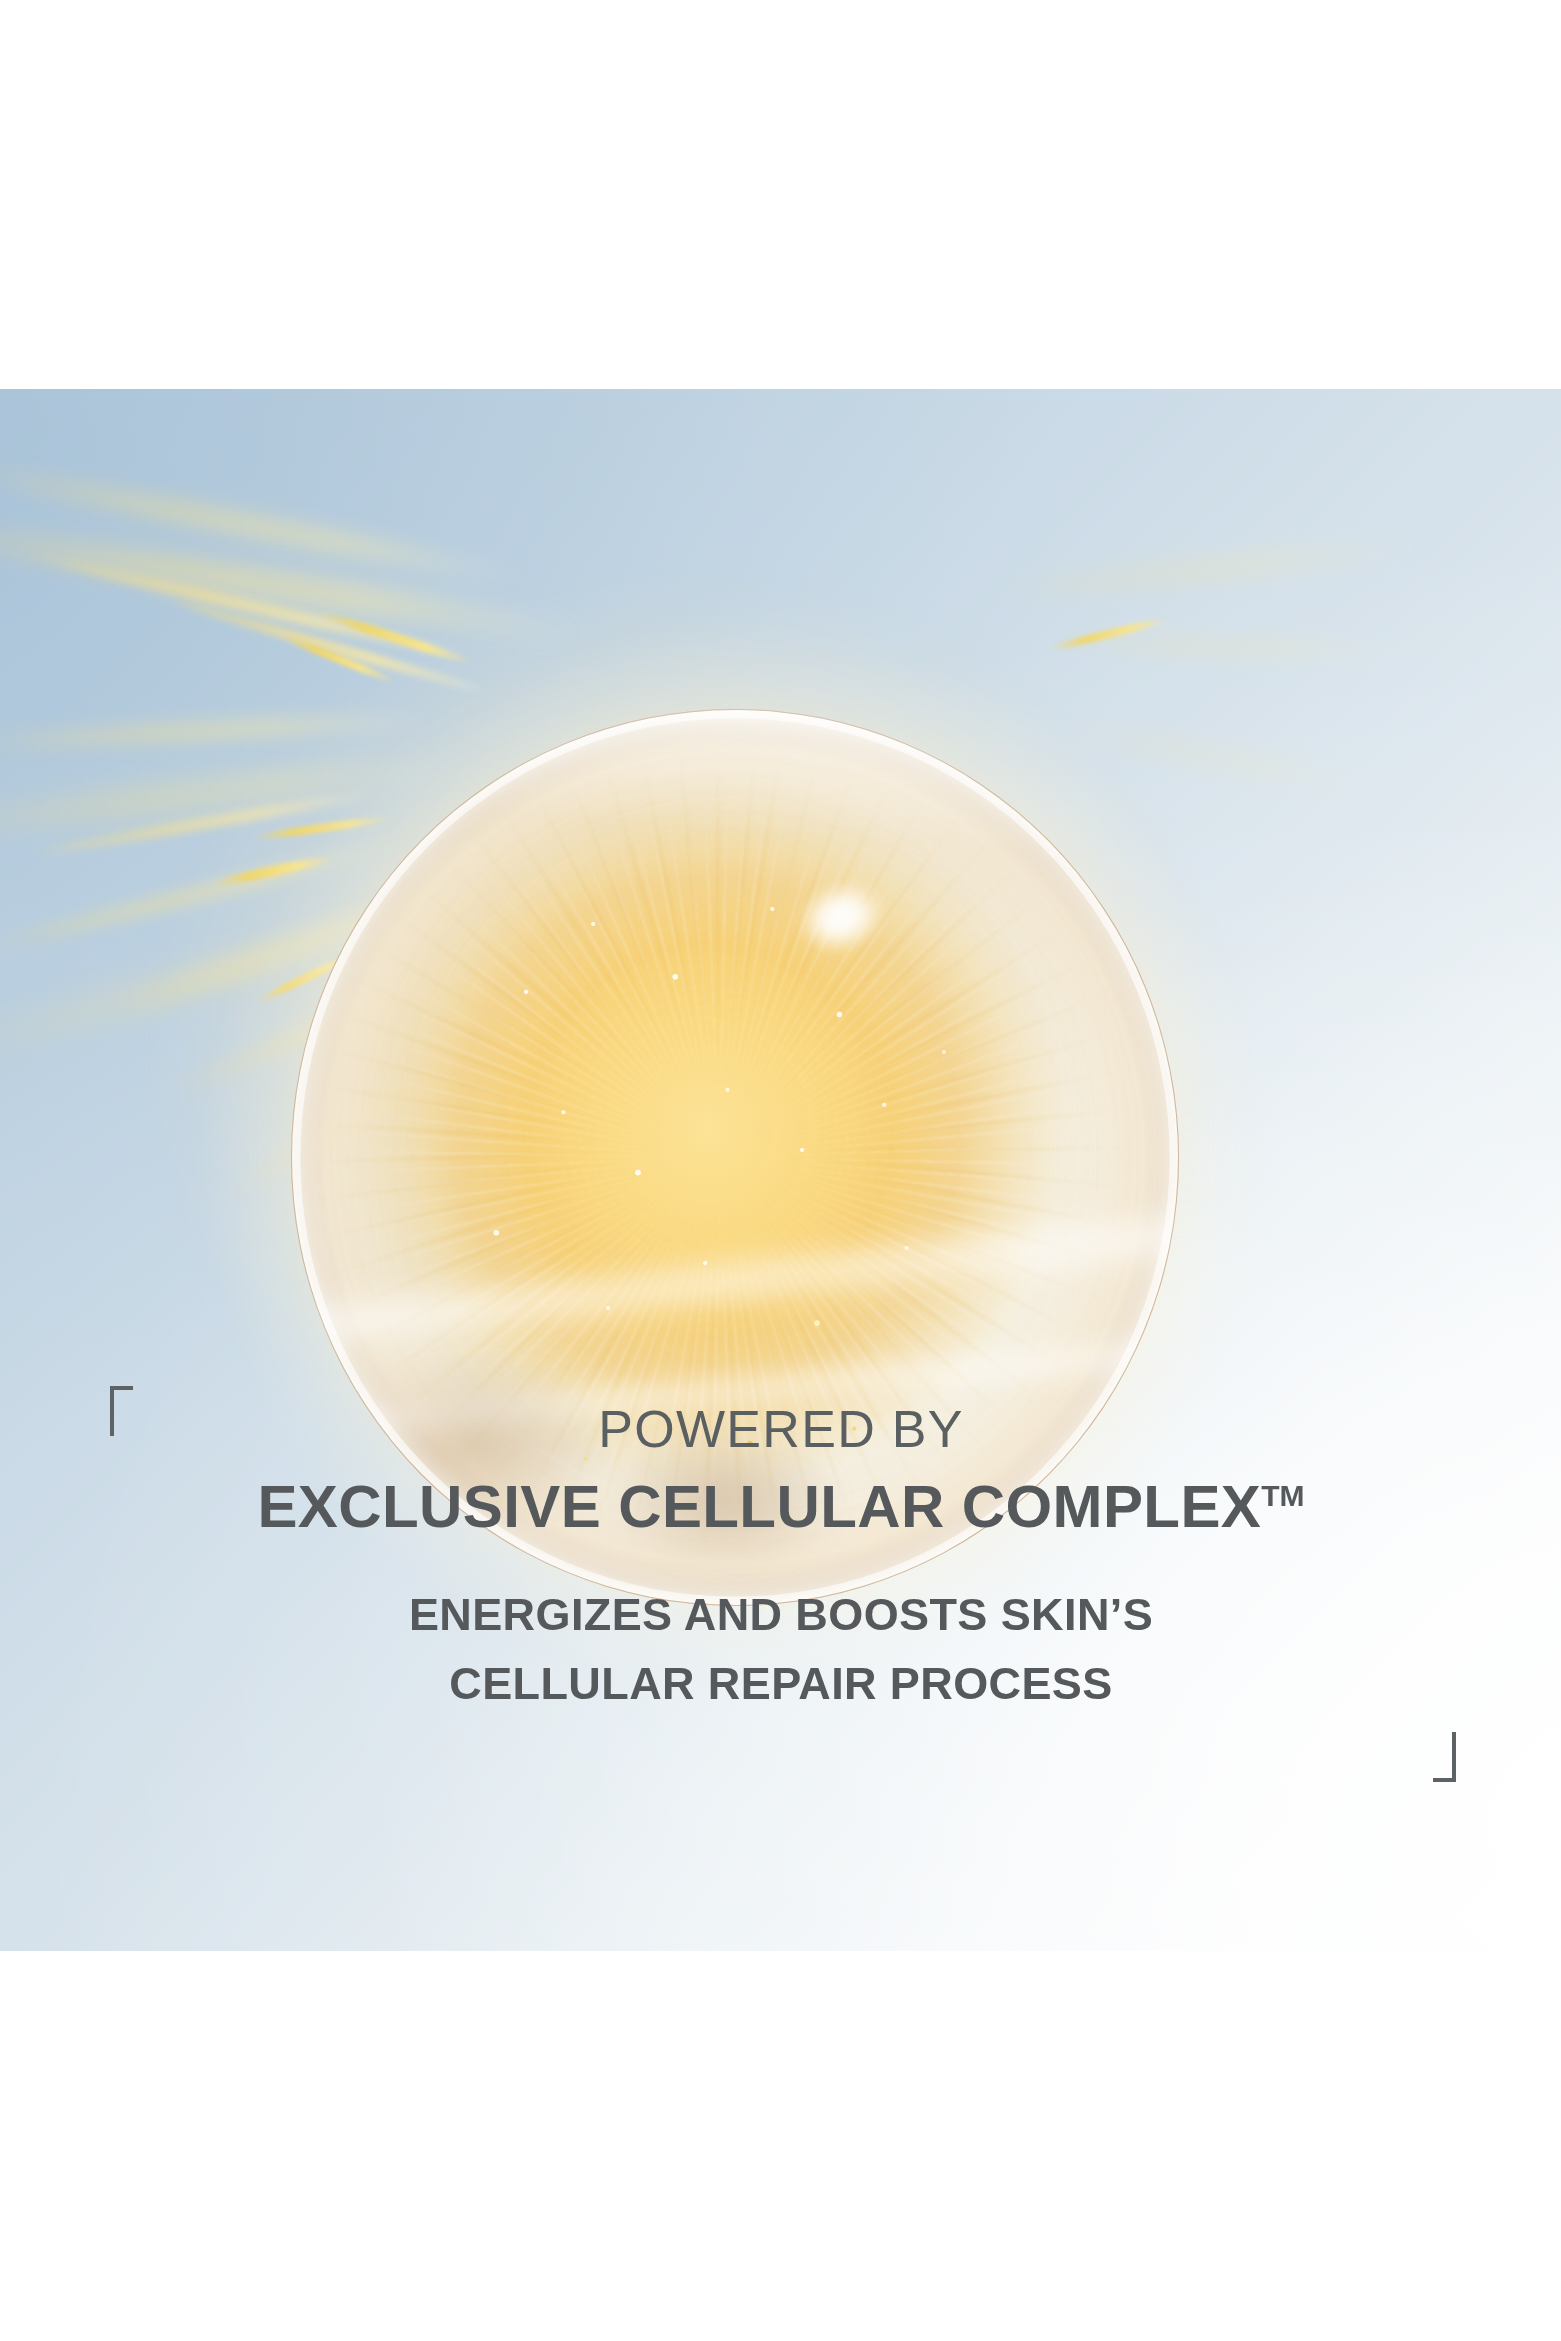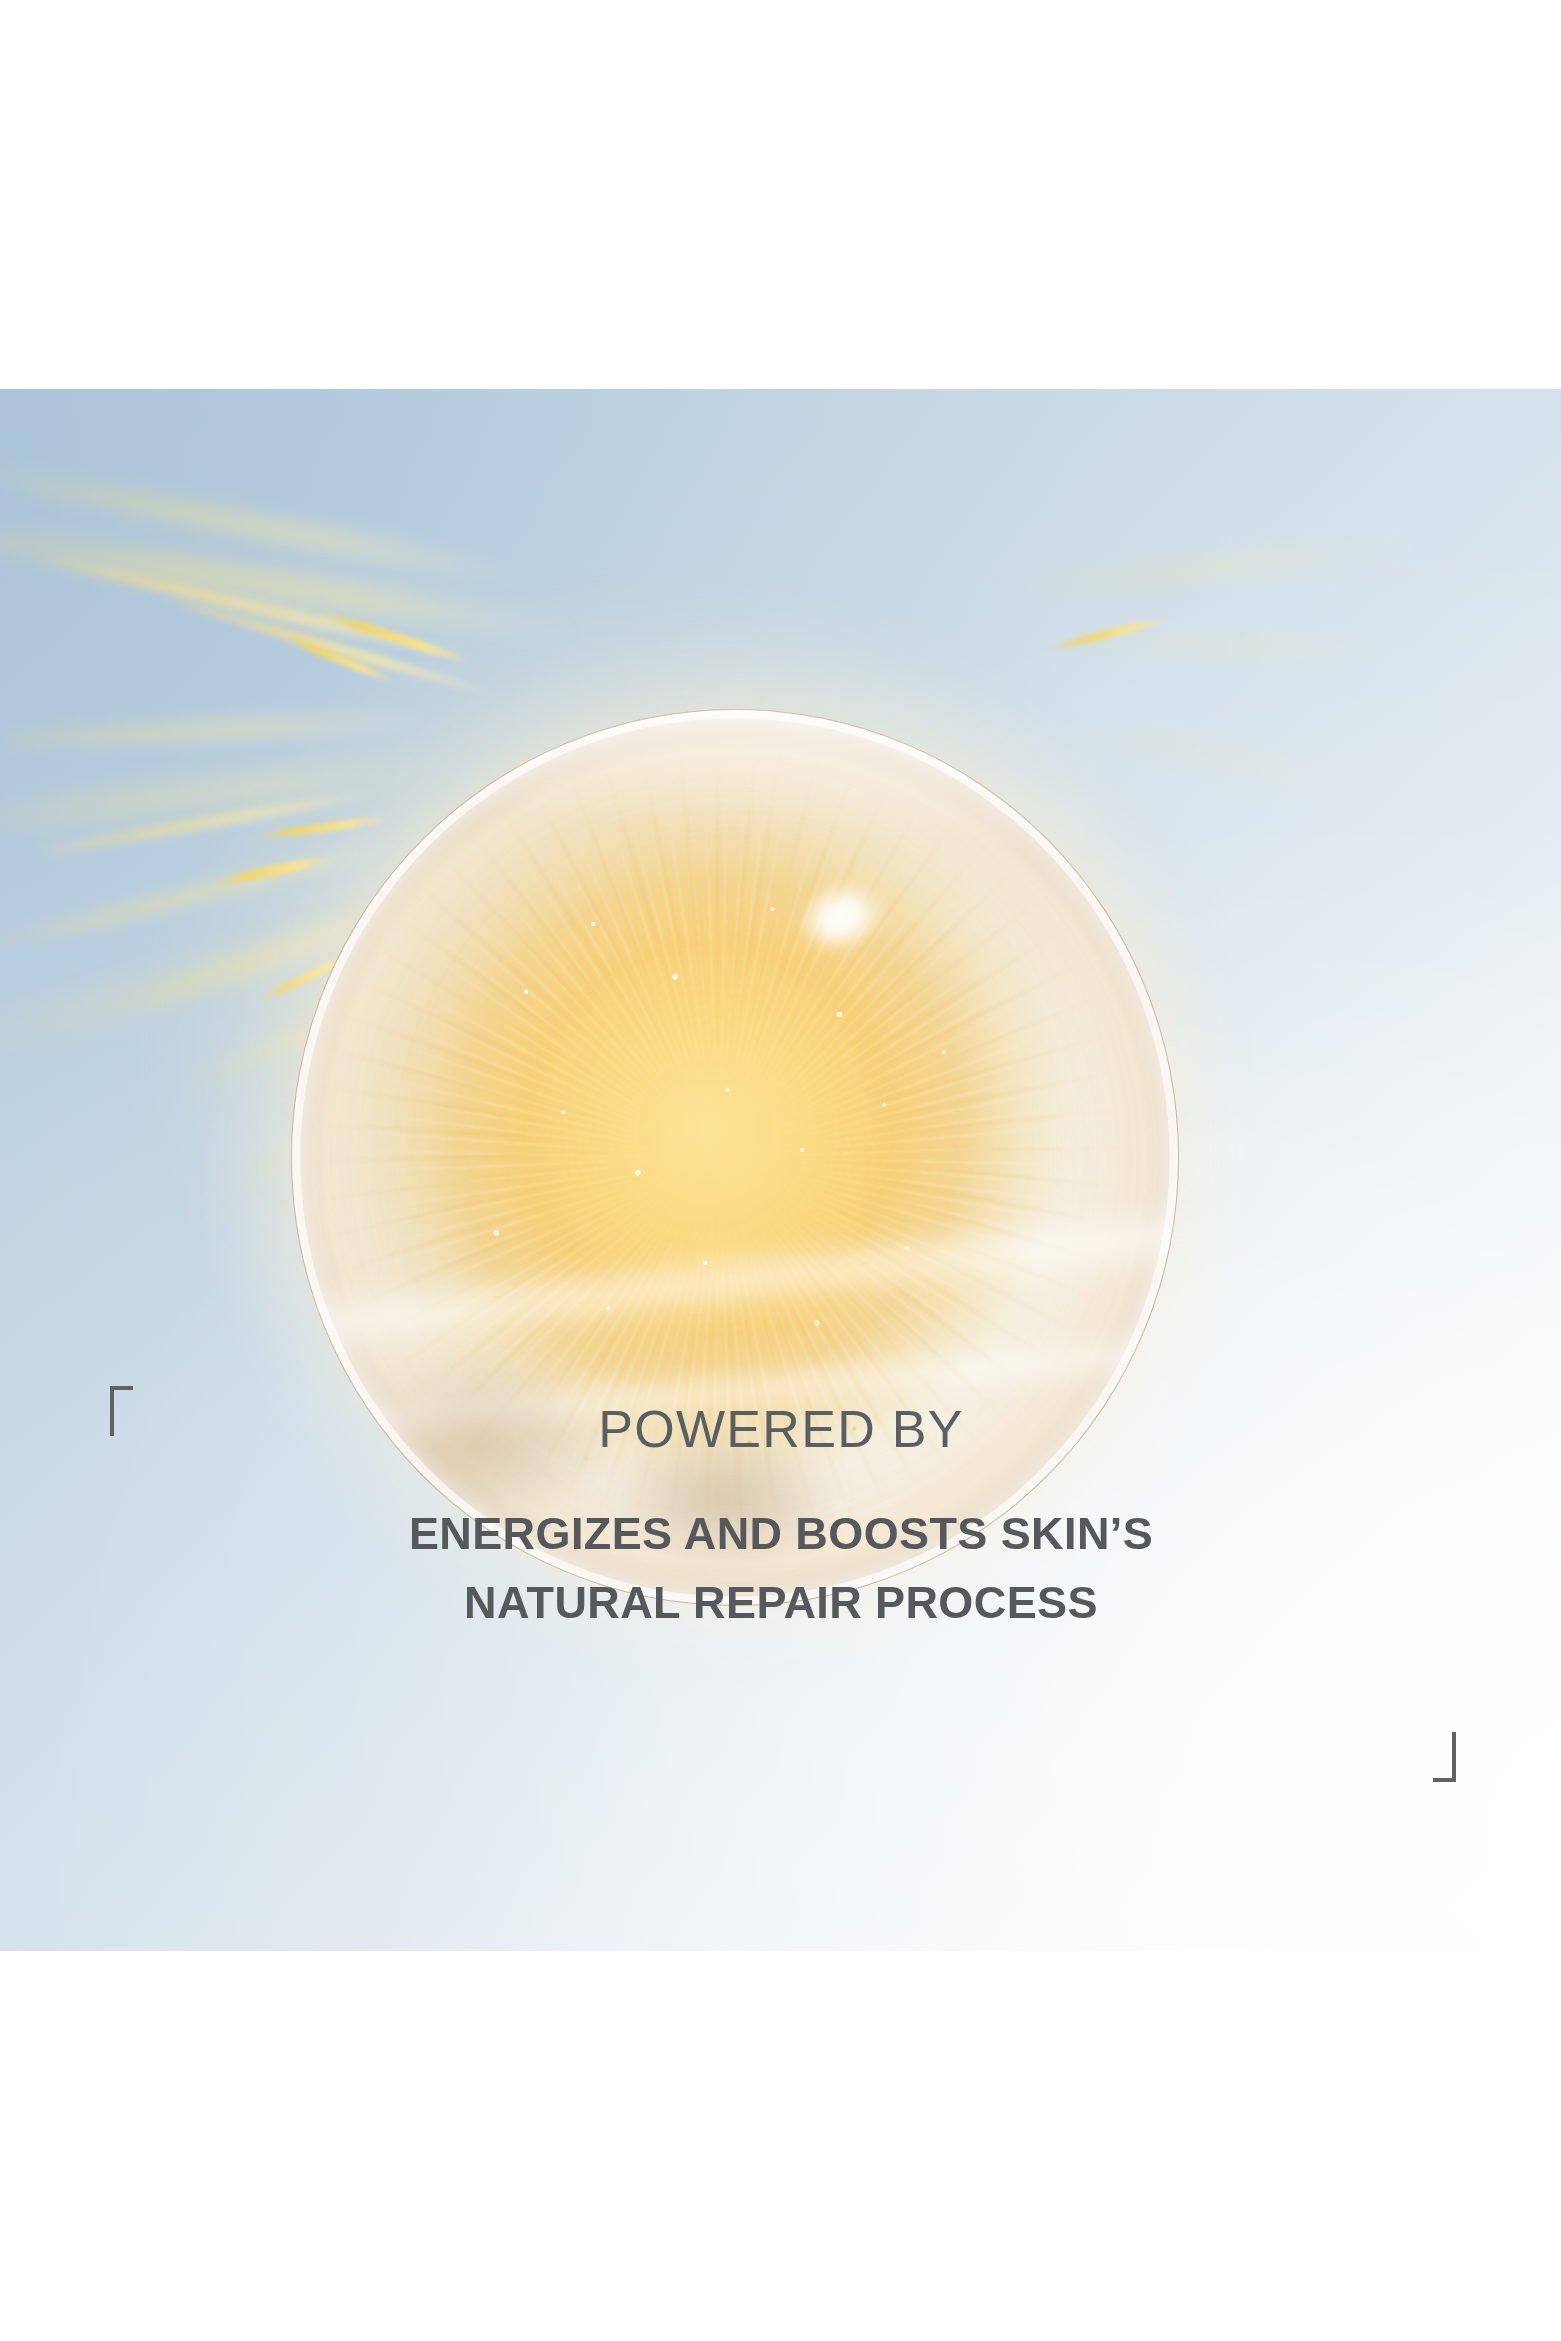--- a/index.html
+++ b/index.html
@@ -434,22 +434,23 @@
       </div>
       <div class="orb-rim"></div>
     </div>
 
     <div class="bracket bracket-tl"></div>
     <div class="bracket bracket-br"></div>
 
     <div class="copy">
       <div class="headline-wrap">
         <span class="line-kicker">POWERED BY</span>
+        <span class="line-title"><span>EXCLUSIVE CELLULAR COMPLEX</span><span class="tm">TM</span></span>
       </div>
       <div class="subcopy">
         <span class="line-sub">ENERGIZES AND BOOSTS SKIN’S</span>
-        <span class="line-sub">NATURAL REPAIR PROCESS</span>
+        <span class="line-sub">CELLULAR REPAIR PROCESS</span>
       </div>
     </div>
 
   </div>
 </div>
 
 
 </body></html>

